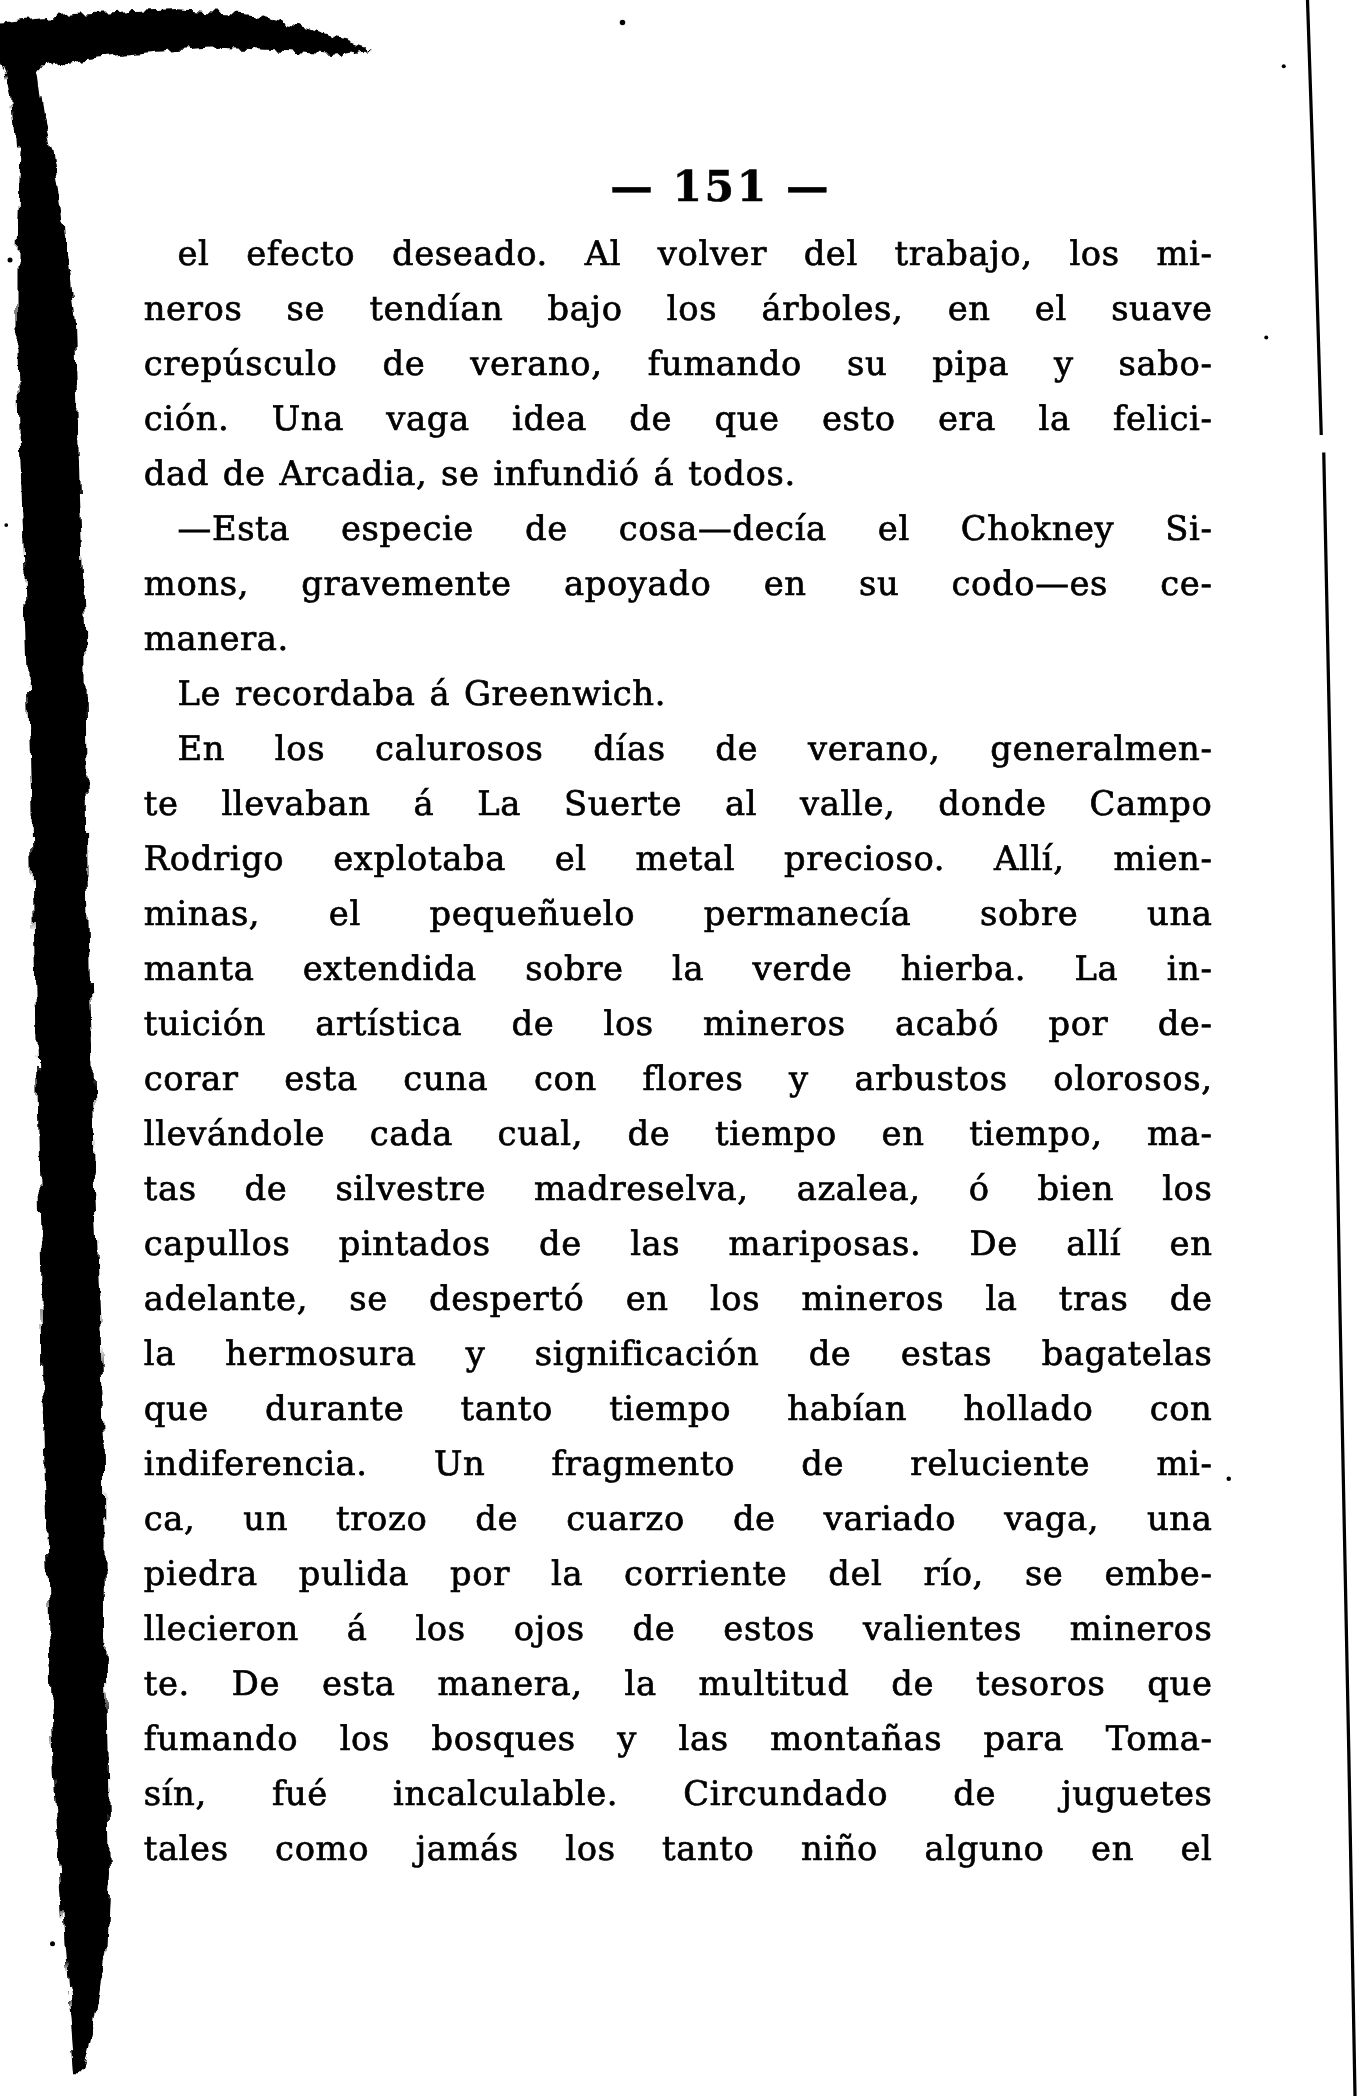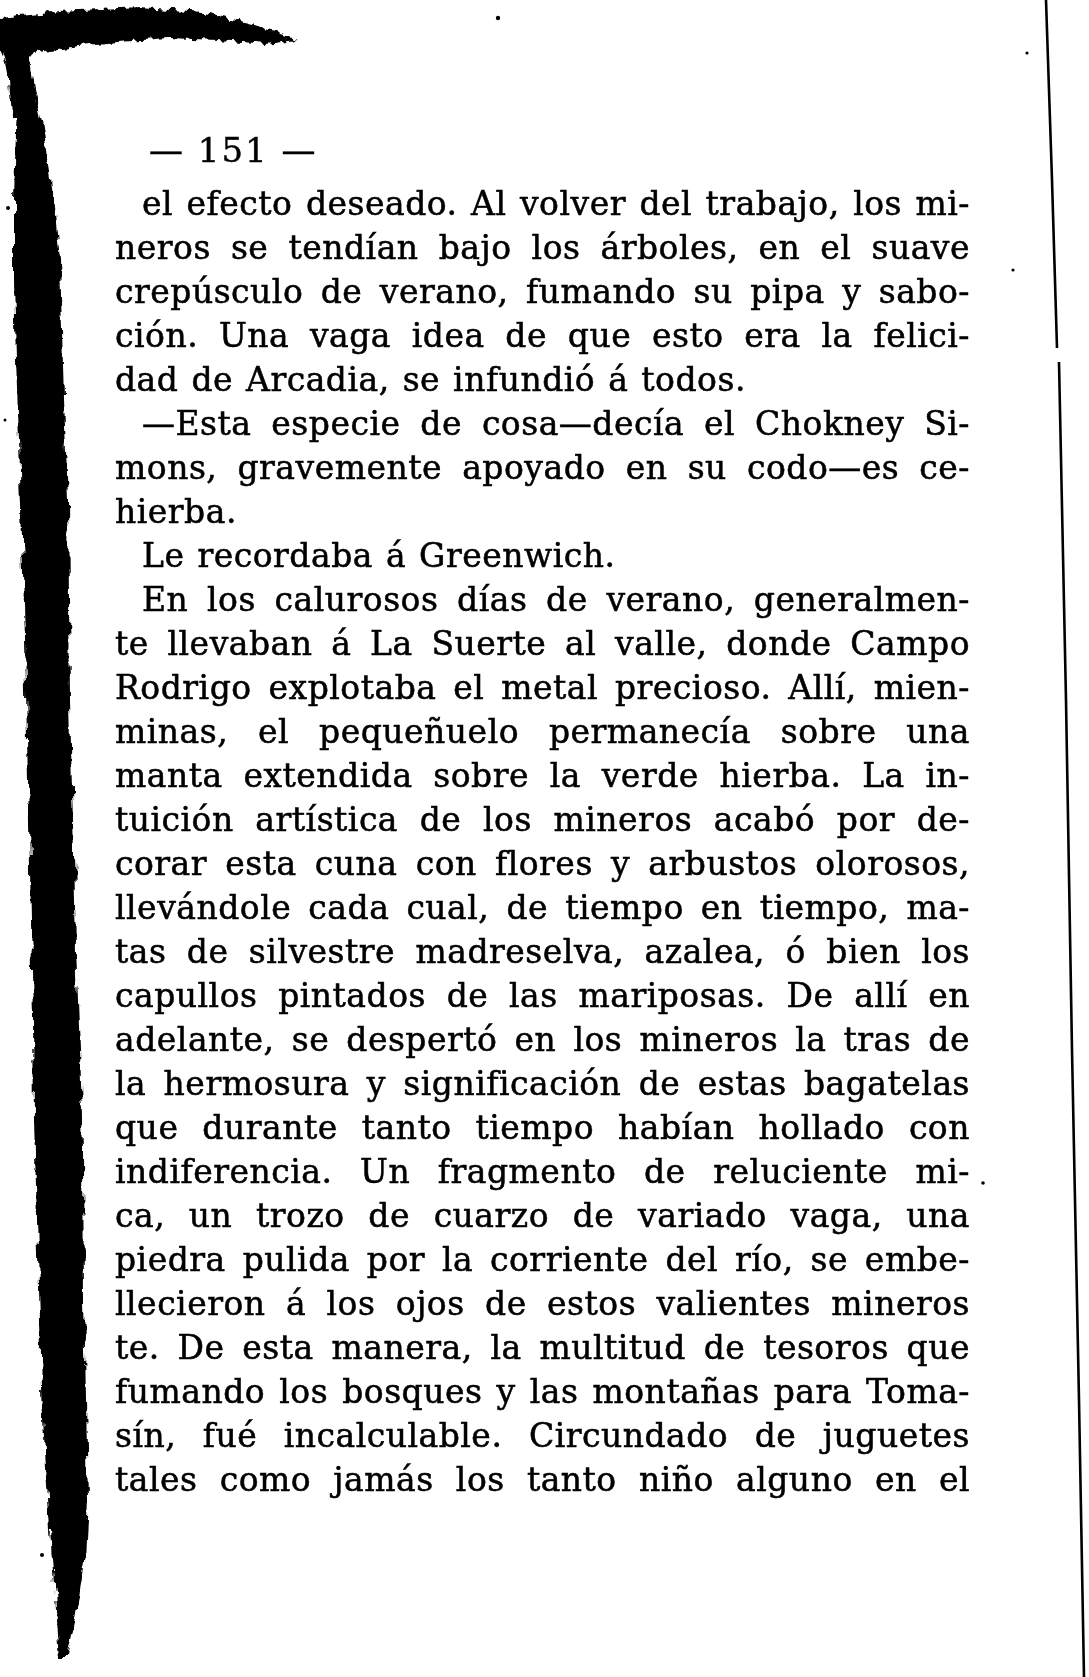--- a/index.html
+++ b/index.html
@@ -24,34 +24,35 @@
     z-index: 1;
     pointer-events: none;
   }
   #page-number {
     position: absolute;
     top: 126px;
     left: 115px;
     width: 855px;
     height: 48px;
     line-height: 48px;
+    text-align: center;
     transform: translateX(34px);
     font-size: 34px;
-    font-weight: normal;
+    font-weight: bold;
     letter-spacing: 2px;
     -webkit-text-stroke: 0.4px var(--ink, #000000);
     z-index: 2;
   }
   #text-block {
     position: absolute;
     top: 182px;
     left: 115px;
     width: 855px;
     z-index: 2;
-    font-size: 33px;
+    font-size: 27px;
     letter-spacing: 0.5px;
     word-spacing: 2px;
     -webkit-text-stroke: 0.55px var(--ink, #000000);
   }
   #text-block .line {
     height: 44px;
     line-height: 44px;
     overflow: hidden;
     white-space: normal;
     text-align: justify;
@@ -106,21 +107,21 @@
   <div id="page-number">— 151 —</div>
 
   <div id="text-block">
       <div class="line indent just">el efecto deseado. Al volver del trabajo, los mi-</div>
       <div class="line just">neros se tendían bajo los árboles, en el suave</div>
       <div class="line just">crepúsculo de verano, fumando su pipa y sabo-</div>
       <div class="line just">ción. Una vaga idea de que esto era la felici-</div>
       <div class="line">dad de Arcadia, se infundió á todos.</div>
       <div class="line indent just">—Esta especie de cosa—decía el Chokney Si-</div>
       <div class="line just">mons, gravemente apoyado en su codo—es ce-</div>
-      <div class="line">hierba.</div>
+      <div class="line">manera.</div>
       <div class="line indent">Le recordaba á Greenwich.</div>
       <div class="line indent just">En los calurosos días de verano, generalmen-</div>
       <div class="line just">te llevaban á La Suerte al valle, donde Campo</div>
       <div class="line just">Rodrigo explotaba el metal precioso. Allí, mien-</div>
       <div class="line just">minas, el pequeñuelo permanecía sobre una</div>
       <div class="line just">manta extendida sobre la verde hierba. La in-</div>
       <div class="line just">tuición artística de los mineros acabó por de-</div>
       <div class="line just">corar esta cuna con flores y arbustos olorosos,</div>
       <div class="line just">llevándole cada cual, de tiempo en tiempo, ma-</div>
       <div class="line just">tas de silvestre madreselva, azalea, ó bien los</div>

